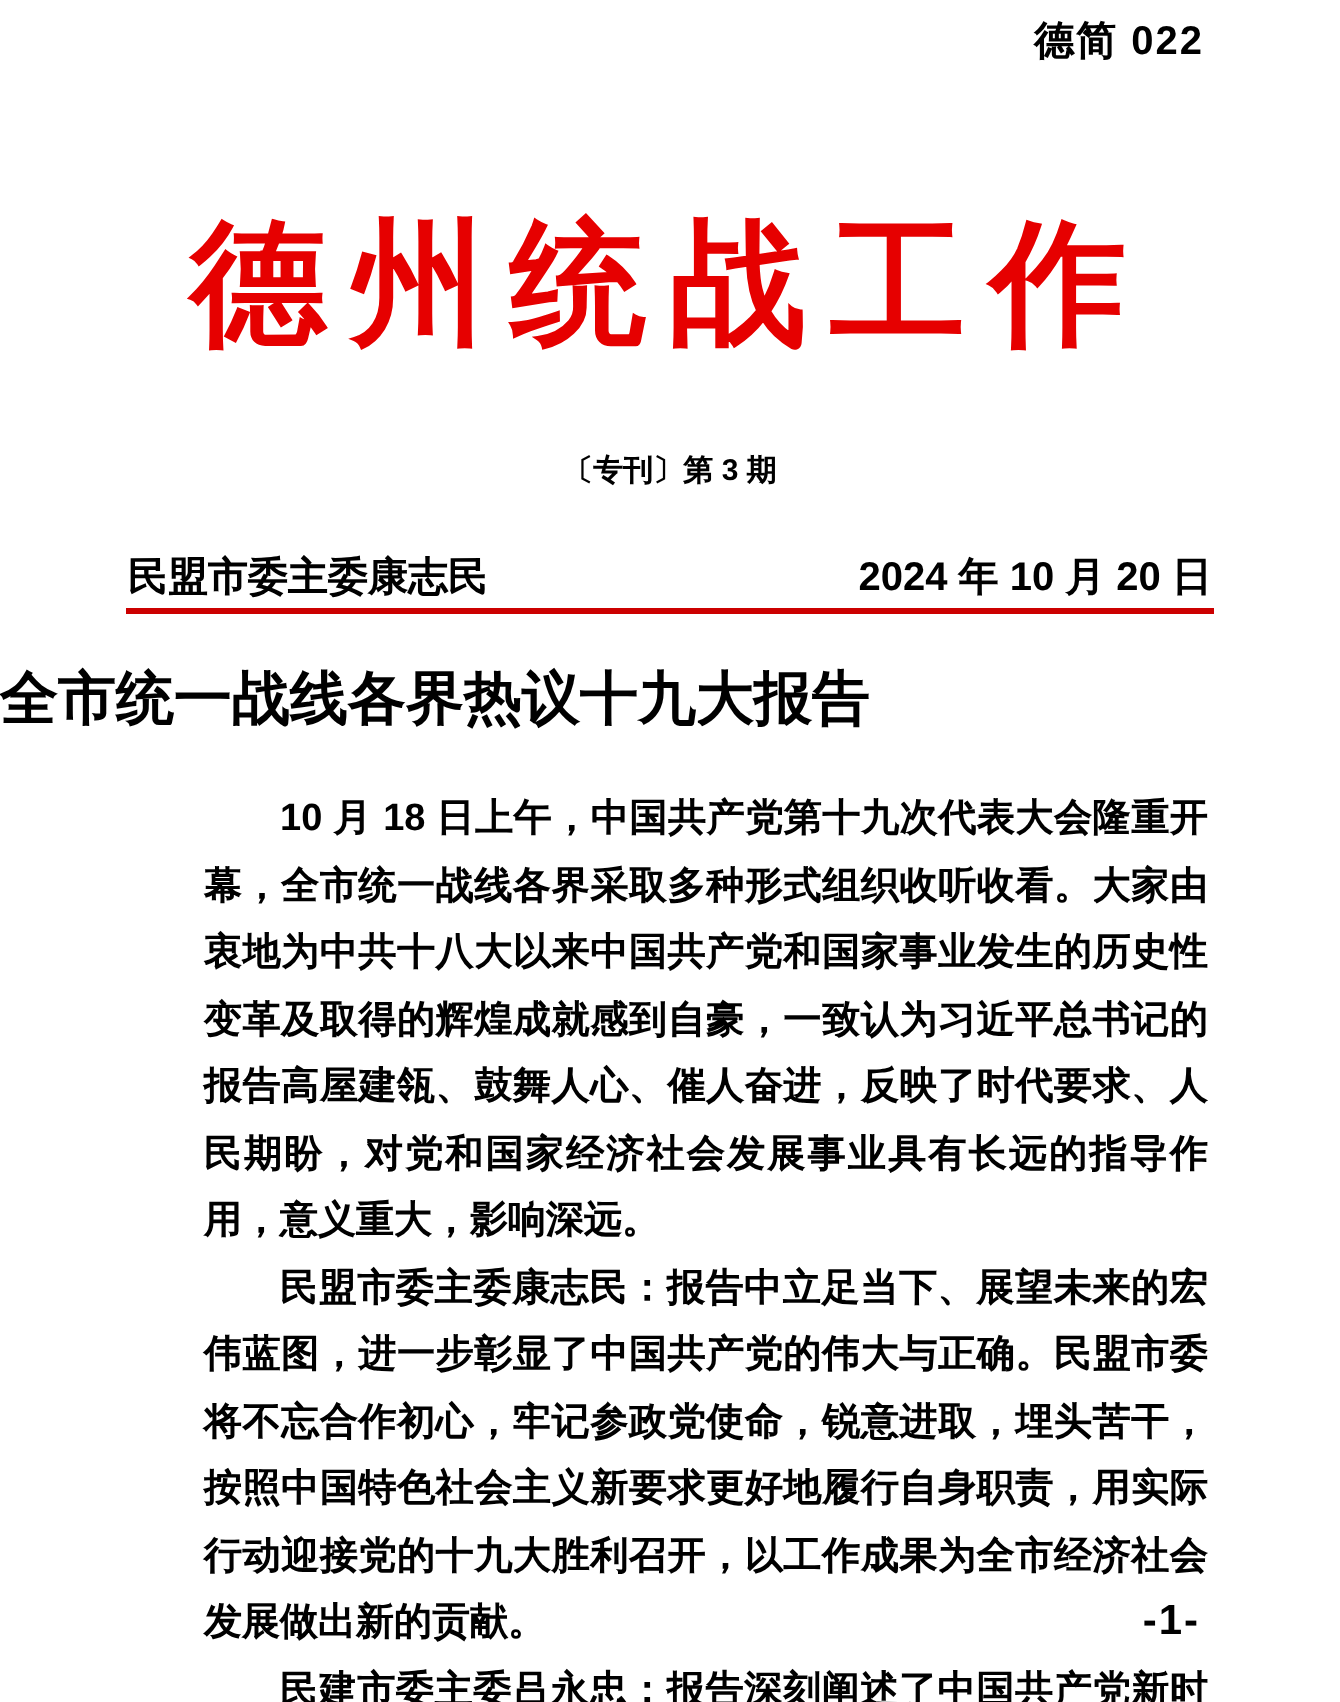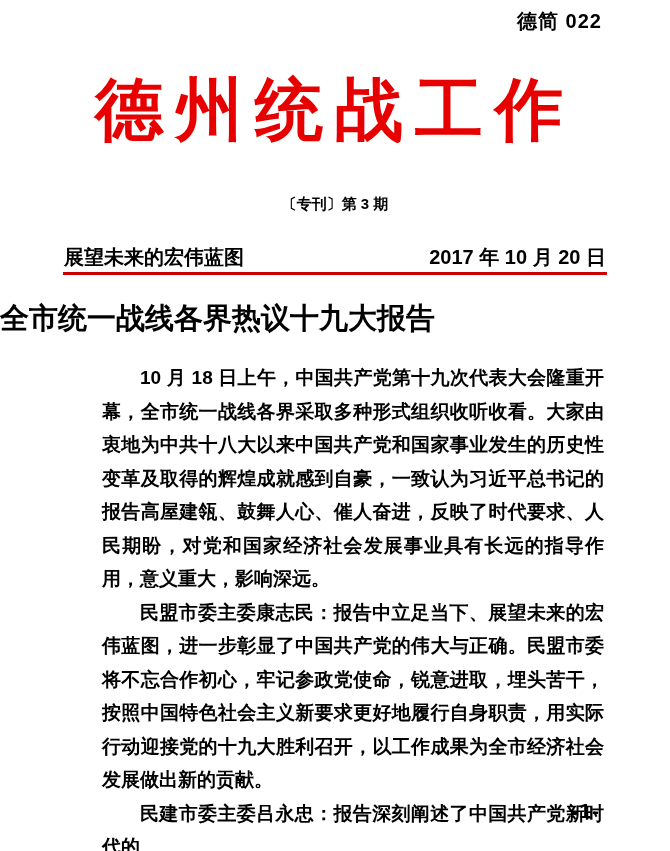--- a/index.html
+++ b/index.html
@@ -24,21 +24,21 @@
   }
   .doc-number {
     padding: 10px 68px 0 0;
     text-align: right;
     font-size: 20px;
     font-weight: bold;
     line-height: 23px;
     letter-spacing: 1px;
   }
   .masthead {
-    margin-top: 32px;
+    margin-top: 64px;
     height: 90px;
     line-height: 90px;
     text-align: center;
     font-size: 68px;
     font-weight: bold;
     letter-spacing: 12px;
     color: var(--accent_red);
     font-family: "Liberation Serif", serif;
     white-space: nowrap;
   }
@@ -95,22 +95,22 @@
 
 <div class="page">
 
   <div class="doc-number">德简 022</div>
 
   <div class="masthead">德州统战工作</div>
 
   <div class="issue">〔专刊〕第 3 期</div>
 
   <div class="pub-row">
-    <span class="publisher">展望未来的宏伟蓝图</span>
-    <span class="pub-date">2017 年 10 月 20 日</span>
+    <span class="publisher">民盟市委主委康志民</span>
+    <span class="pub-date">2024 年 10 月 20 日</span>
   </div>
 
   <div class="red-rule"></div>
 
   <h1 class="article-title">全市统一战线各界热议十九大报告</h1>
 
   <div class="body-text">
     <p>10 月 18 日上午，中国共产党第十九次代表大会隆重开幕，全市统一战线各界采取多种形式组织收听收看。大家由衷地为中共十八大以来中国共产党和国家事业发生的历史性变革及取得的辉煌成就感到自豪，一致认为习近平总书记的报告高屋建瓴、鼓舞人心、催人奋进，反映了时代要求、人民期盼，对党和国家经济社会发展事业具有长远的指导作用，意义重大，影响深远。</p>
     <p>民盟市委主委康志民：报告中立足当下、展望未来的宏伟蓝图，进一步彰显了中国共产党的伟大与正确。民盟市委将不忘合作初心，牢记参政党使命，锐意进取，埋头苦干，按照中国特色社会主义新要求更好地履行自身职责，用实际行动迎接党的十九大胜利召开，以工作成果为全市经济社会发展做出新的贡献。</p>
     <p>民建市委主委吕永忠：报告深刻阐述了中国共产党新时代的</p>

